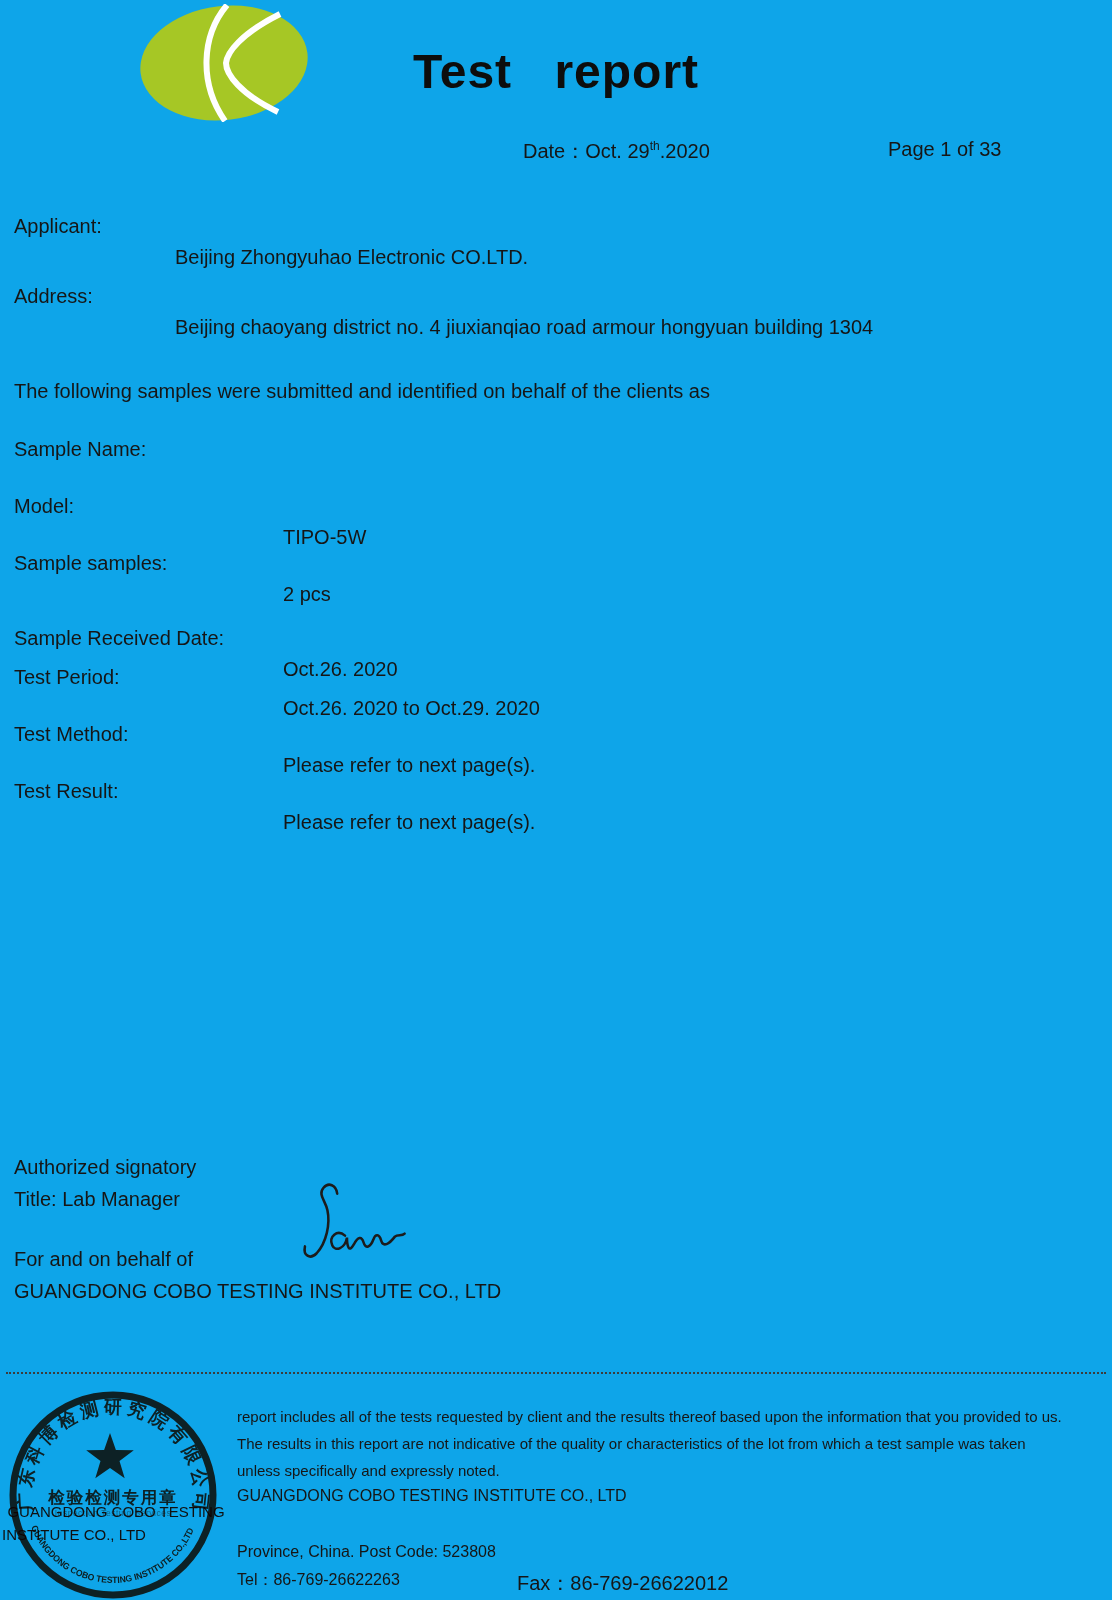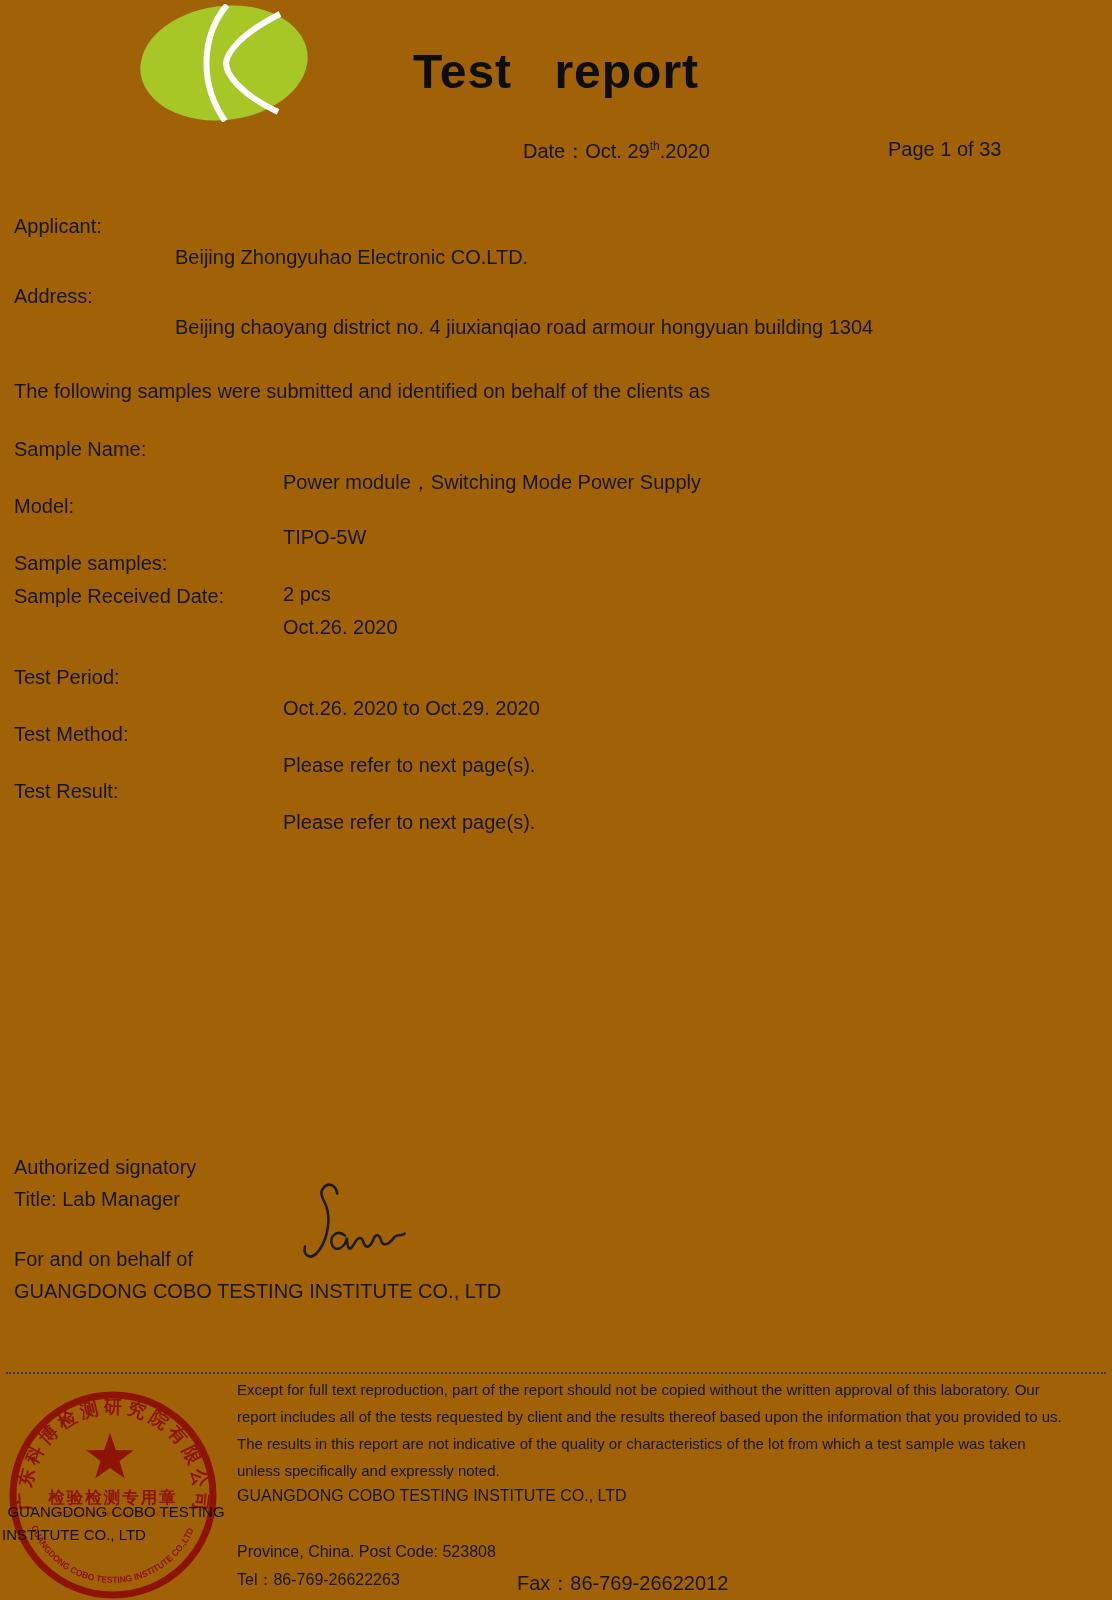--- a/index.html
+++ b/index.html
@@ -1,17 +1,17 @@
 <!DOCTYPE html>
 <html><head>
 <meta charset="utf-8">
 <style>
   html,body { margin:0; padding:0; background:#ffffff; }
   .page {
-    position:relative; width:1112px; height:1600px; background:#a16207;
+    position:relative; width:1112px; height:1600px; background:#0ea5e9;
     font-family:"Liberation Sans", sans-serif; color:#161616; overflow:hidden;
   }
   .abs { position:absolute; }
 
   
   .logo { left:138px; top:4px; width:172px; height:118px; }
   .title { left:0; top:44px; width:1112px; text-align:center;
            font-size:48px; font-weight:700; letter-spacing:1px; word-spacing:28px; color:#0d0d0d; }
   .hdr { top:138px; font-size:20px; white-space:nowrap; }
   .hdr-report { left:14px; }
@@ -21,21 +21,21 @@
 
   
   .lbl { left:14px; font-size:20px; white-space:nowrap; }
   .val { font-size:20px; white-space:nowrap;margin-top:31px; }
   .col-a { left:175px; }
   .col-b { left:283px; }
   .row-applicant { top:215px; }
   .row-address  { top:285px; }
   .intro { left:14px; top:380px; font-size:20px; }
   .r0 { top:438px; } .r1 { top:495px; } .r2 { top:552px; }
-  .r3 { top:585px; } .r4 { top:666px; } .r5 { top:723px; } .r6 { top:780px; }
+  .r3 { top:627px; } .r4 { top:666px; } .r5 { top:723px; } .r6 { top:780px; }
 
   
   .sig-line1 { left:14px; top:1156px; font-size:20px; }
   .sig-line2 { left:14px; top:1188px; font-size:20px; }
   .sig-svg   { left:282px; top:1178px; width:128px; height:86px; }
   .sig-line3 { left:14px; top:1248px; font-size:20px; }
   .sig-line4 { left:14px; top:1280px; font-size:20px; }
 
   
   .divider { left:6px; top:1372px; width:1100px; height:0;
@@ -74,21 +74,20 @@
   <div class="abs hdr hdr-page">Page 1 of 33</div>
 
   <div class="abs lbl row-applicant">Applicant:</div>
   <div class="abs val col-a row-applicant">Beijing Zhongyuhao Electronic CO.LTD.</div>
   <div class="abs lbl row-address">Address:</div>
   <div class="abs val col-a row-address">Beijing chaoyang district no. 4 jiuxianqiao road armour hongyuan building 1304</div>
 
   <div class="abs intro">The following samples were submitted and identified on behalf of the clients as</div>
 
   <div class="abs lbl r0">Sample Name:</div>
-  <div class="abs val col-b r0">Power module，Switching Mode Power Supply</div>
   <div class="abs lbl r1">Model:</div>
   <div class="abs val col-b r1">TIPO-5W</div>
   <div class="abs lbl r2">Sample samples:</div>
   <div class="abs val col-b r2">2 pcs</div>
   <div class="abs lbl r3">Sample Received Date:</div>
   <div class="abs val col-b r3">Oct.26. 2020</div>
   <div class="abs lbl r4">Test Period:</div>
   <div class="abs val col-b r4">Oct.26. 2020 to Oct.29. 2020</div>
   <div class="abs lbl r5">Test Method:</div>
   <div class="abs val col-b r5">Please refer to next page(s).</div>
@@ -101,21 +100,20 @@
     <g stroke="#1c1c1c" stroke-width="2.6" fill="none" stroke-linecap="round">
       <path d="M 56,16 C 55,7 47,4 42,10 C 36,17 44,23 46,33 C 49,47 45,66 35,77 C 28,84 21,79 23,70"></path>
       <path d="M 64,59 C 56,52 47,60 51,69 C 54,76 64,72 66,61 C 66,70 68,77 73,68 C 77,60 81,59 83,66 C 85,73 90,71 93,63 C 95,57 99,57 101,64 C 103,71 109,68 115,60 C 118,57 122,60 125,57"></path>
     </g>
   </svg>
   <div class="abs sig-line3">For and on behalf of</div>
   <div class="abs sig-line4">GUANGDONG COBO TESTING INSTITUTE CO., LTD</div>
 
   <div class="abs divider"></div>
 
-  <div class="abs disc d0">Except for full text reproduction, part of the report should not be copied without the written approval of this laboratory. Our</div>
   <div class="abs disc d1">report includes all of the tests requested by client and the results thereof based upon the information that you provided to us.</div>
   <div class="abs disc d2">The results in this report are not indicative of the quality or characteristics of the lot from which a test sample was taken</div>
   <div class="abs disc d3">unless specifically and expressly noted.</div>
   <div class="abs f-company">GUANGDONG COBO TESTING INSTITUTE CO., LTD</div>
   <div class="abs f-addr2">Province, China. Post Code: 523808</div>
   <div class="abs f-tel"><span>Tel：</span><span>86-769-26622263</span></div>
   <div class="abs f-fax"><span>Fax：</span><span>86-769-26622012</span></div>
   <div class="abs f-web"><span>Web: </span><span>http://www.cobo-test.com</span></div>
 
   <div class="abs stamp-under1">GUANGDONG COBO TESTING</div>

